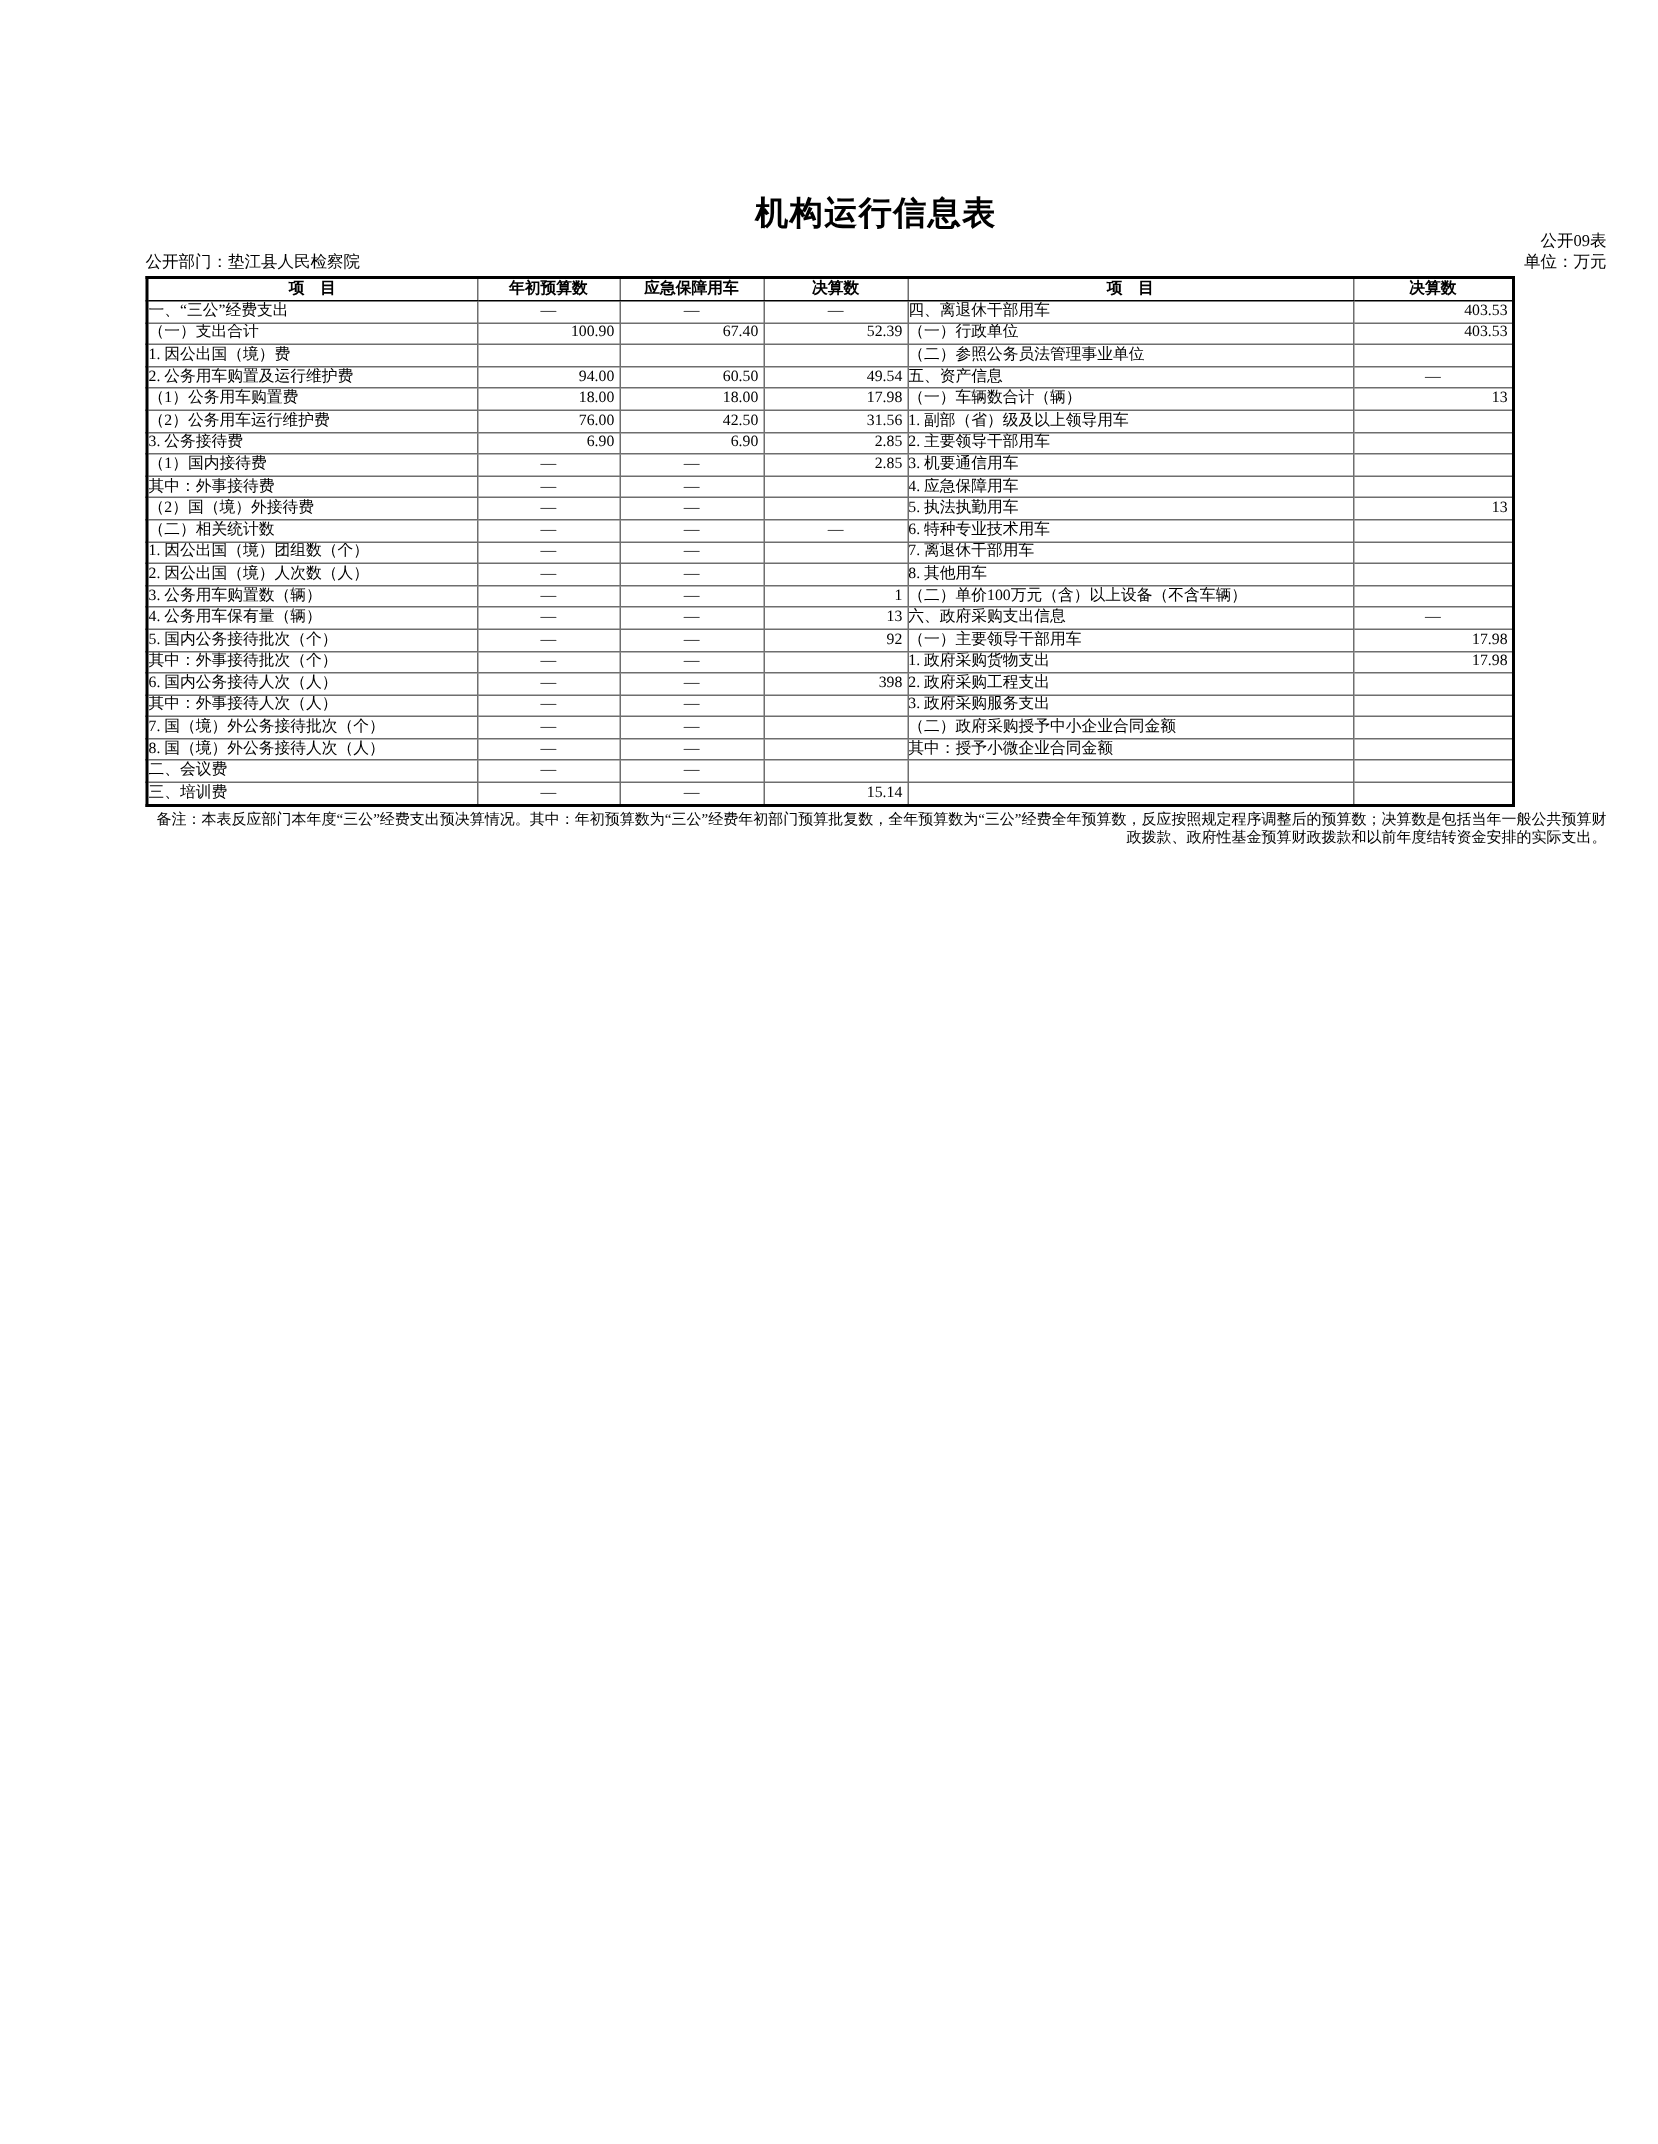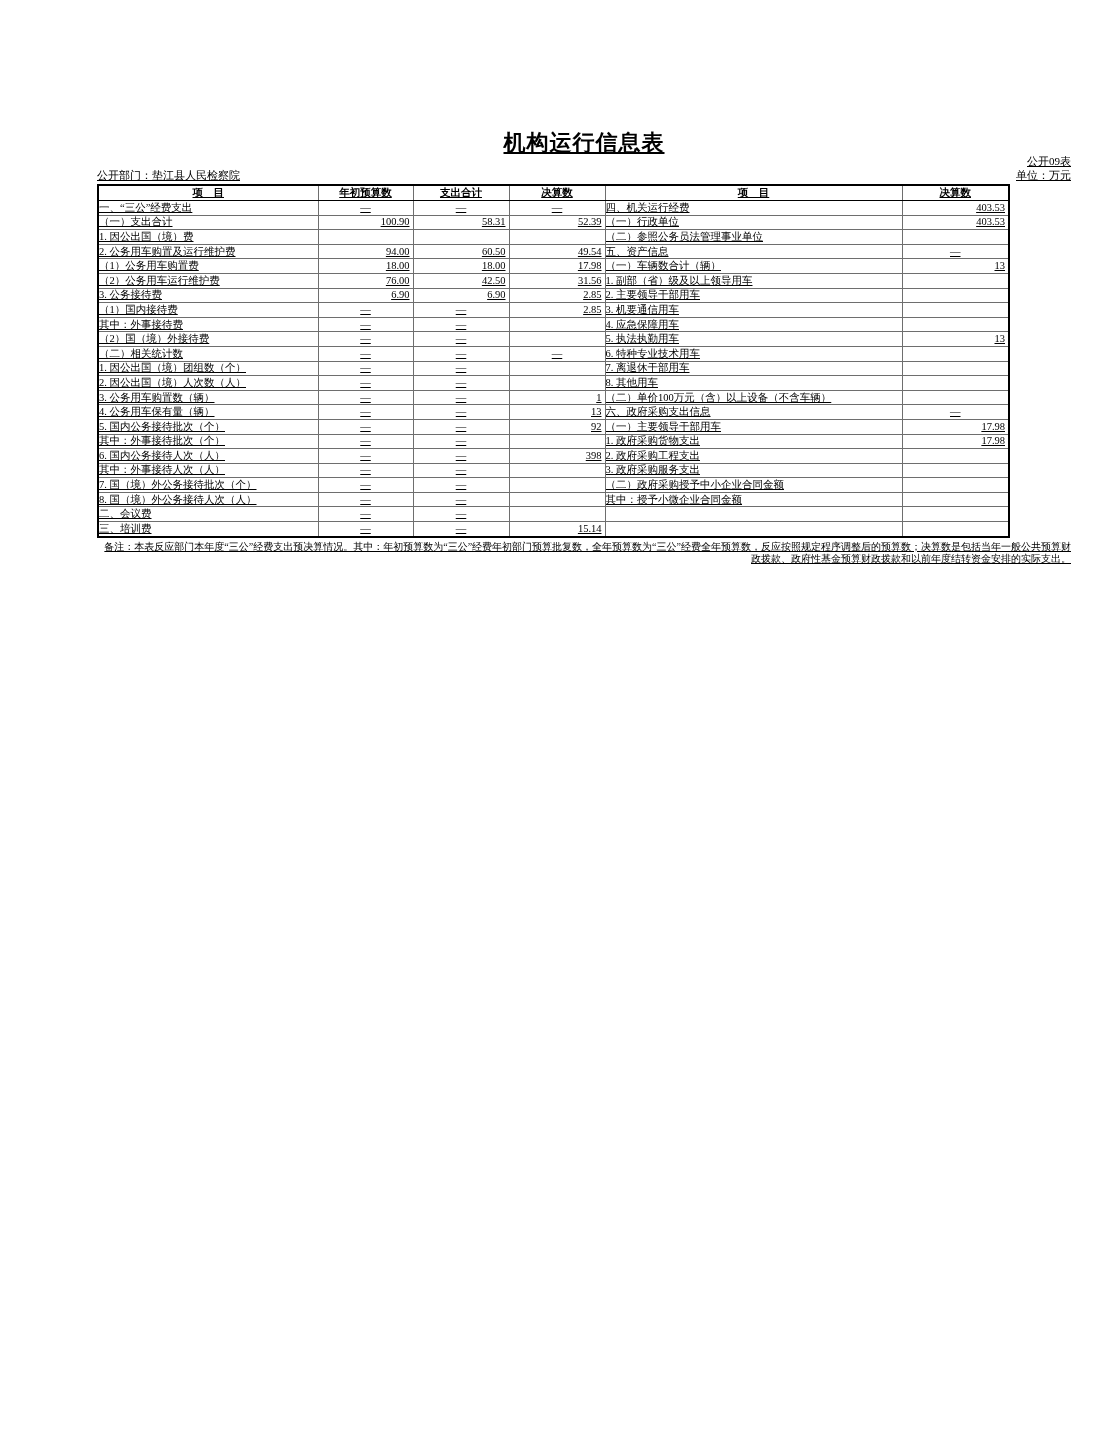--- a/index.html
+++ b/index.html
@@ -2,21 +2,21 @@
 <html><head>
 <meta charset="utf-8">
 <style>
   html, body { margin: 0; padding: 0; }
   body {
     width: 1105px; height: 1429px;
     background: #ffffff; color: #000;
     font-family: "Liberation Serif", "DejaVu Serif", serif;
     position: relative;
   }
-  .content { position: absolute; left: 97px; top: 0; width: 974px; text-decoration: underline; }
+  .content { position: absolute; left: 97px; top: 0; width: 974px; }
   .title {
     margin-top: 131px; text-align: center;
     font-family: "DejaVu Sans", "Liberation Sans", sans-serif;
     font-weight: bold; font-size: 22px; line-height: 23px; letter-spacing: 1px;
   }
   .code { margin-top: 1px; text-align: right; font-size: 11px; line-height: 12px; }
   .meta { display: flex; justify-content: space-between; font-size: 11px; line-height: 12px; margin-top: 2px; }
   table.grid {
     margin-top: 3px; width: 911px;
     border-collapse: collapse; table-layout: fixed;
@@ -61,39 +61,39 @@
         <col style="width:95px">
         <col style="width:96px">
       <col style="width:96px">
         <col style="width:297px">
         <col style="width:107px">
     </colgroup>
     <thead>
       <tr>
         <th>项　目</th>
         <th>年初预算数</th>
-        <th>支出合计</th>
+        <th>应急保障用车</th>
         <th>决算数</th>
         <th>项　目</th>
         <th>决算数</th>
       </tr>
     </thead>
     <tbody id="table-body">
         <tr>
           <td class="lab l0">一、“三公”经费支出</td>
           <td class="val dash">—</td>
           <td class="val dash">—</td>
           <td class="val dash">—</td>
-          <td class="lab r0">四、机关运行经费</td>
+          <td class="lab r0">四、离退休干部用车</td>
           <td class="val">403.53</td>
         </tr>
         <tr>
           <td class="lab l1">（一）支出合计</td>
           <td class="val">100.90</td>
-          <td class="val">58.31</td>
+          <td class="val">67.40</td>
           <td class="val">52.39</td>
           <td class="lab r1">（一）行政单位</td>
           <td class="val">403.53</td>
         </tr>
         <tr>
           <td class="lab l2">1. 因公出国（境）费</td>
           <td class="val"></td>
           <td class="val"></td>
           <td class="val"></td>
           <td class="lab r1">（二）参照公务员法管理事业单位</td>

